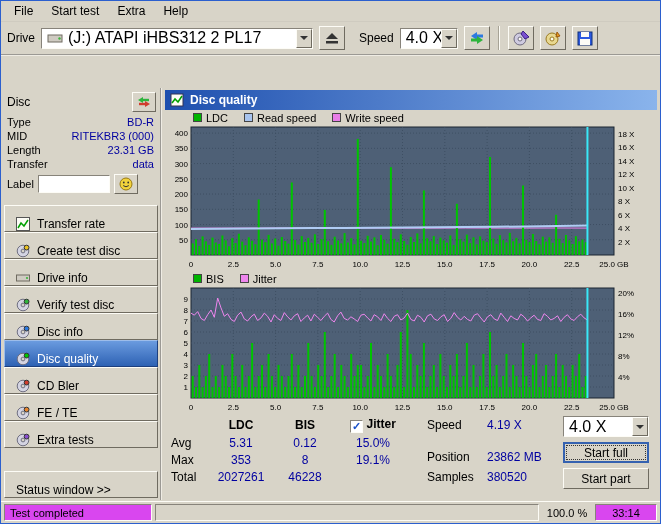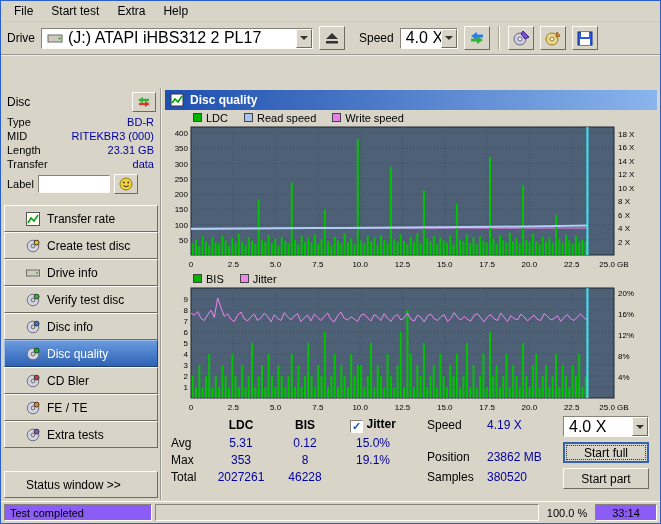--- a/index.html
+++ b/index.html
@@ -25,41 +25,41 @@
   .main{position:absolute;top:87px;left:0;right:0;bottom:23px;display:flex;}
   .sidebar{width:161px;display:flex;flex-direction:column;padding:2px 2px 2px 3px;border-right:2px groove #efece4;}
   .disc-head{display:flex;align-items:center;justify-content:space-between;padding:2px 2px 3px 3px;}
   .disc-head .dh-label{font-size:12px;}
   .info-row{display:flex;justify-content:space-between;padding:1px 4px 1px 3px;font-size:11px;}
   .info-val{color:#0000a0;}
   .label-row{display:flex;align-items:center;gap:4px;padding:3px 2px 2px 3px;font-size:11px;}
   .textinput{width:72px;height:18px;background:#fff;border:1px solid;border-color:#87837a #fdfcf6 #fdfcf6 #87837a;font-size:11px;padding:0 3px;font-family:"Liberation Sans",sans-serif;}
   .smallbtn{width:24px;height:20px;display:flex;align-items:center;justify-content:center;background:#d8d4c8;border:1px solid;border-color:#fdfcf6 #6f6b60 #6f6b60 #fdfcf6;}
   .side-buttons{display:flex;flex-direction:column;margin-top:9px;flex:1;}
-  .sbtn{height:27px;display:flex;align-items:center;gap:7px;padding-left:21px;background:#d8d4c8;border:1px solid;border-color:#fdfcf6 #6f6b60 #6f6b60 #fdfcf6;font-size:12px;}
+  .sbtn{height:27px;display:flex;align-items:flex-end;gap:7px;padding-left:11px;background:#d8d4c8;border:1px solid;border-color:#fdfcf6 #6f6b60 #6f6b60 #fdfcf6;font-size:12px;}
   .sbtn.active{background:linear-gradient(180deg,#6a9bdf,#2e62b4);color:#fff;border-color:#9dbdea #1d3f7d #1d3f7d #9dbdea;}
   .sbtn.statuswin{margin-top:auto;}
   
   .content{flex:1;display:flex;flex-direction:column;padding:2px 3px 0 3px;overflow:hidden;}
   .section-header{height:20px;display:flex;align-items:center;gap:6px;padding-left:5px;color:#fff;font-weight:bold;font-size:12px;background:linear-gradient(90deg,#1e4fae,#8ab4ec);}
   .legend{height:15px;display:flex;align-items:center;gap:16px;padding-left:28px;font-size:11px;}
   .legend .litem{display:flex;align-items:center;gap:4px;}
   .legend .sw{width:9px;height:9px;border:1px solid #444;}
   
   .stats{position:relative;height:86px;font-size:12px;}
   .stats .abs{position:absolute;white-space:nowrap;}
   .sh{font-weight:bold;}
   .nv{color:#0000a0;}
   .ctr{text-align:center;}
   .checkbox{display:inline-flex;width:13px;height:13px;background:#fff;border:1px solid;border-color:#87837a #fdfcf6 #fdfcf6 #87837a;align-items:center;justify-content:center;font-size:11px;color:#1c52c8;font-weight:bold;vertical-align:-2px;}
   .pushbtn{position:absolute;width:86px;height:21px;display:flex;align-items:center;justify-content:center;background:#d8d4c8;border:1px solid;border-color:#fdfcf6 #6f6b60 #6f6b60 #fdfcf6;font-size:12px;}
   .pushbtn.focused{border:2px solid #3562b0;outline:1px dotted #333;outline-offset:-4px;}
   
   .statusbar{position:absolute;left:0;right:0;bottom:0;height:22px;display:flex;align-items:center;gap:3px;padding:2px 3px;background:#d8d4c8;border-top:1px solid #fdfcf6;}
-  .scell{height:17px;display:flex;align-items:center;border:1px solid;border-color:#87837a #fdfcf6 #fdfcf6 #87837a;padding:0 5px;font-size:11px;background:#8b5cf6;}
+  .scell{height:17px;display:flex;align-items:center;border:1px solid;border-color:#87837a #fdfcf6 #fdfcf6 #87837a;padding:0 5px;font-size:11px;background:#d946ef;}
   .pwrap{flex:1;height:17px;border:1px solid;border-color:#87837a #fdfcf6 #fdfcf6 #87837a;padding:1px;background:#d8d4c8;}
   .pfill{height:100%;background:#00b400;}
   .pct{width:50px;text-align:center;font-size:11px;}
   svg{display:block;}
 </style>
 </head>
 <body>
 
 <div class="window">
 

